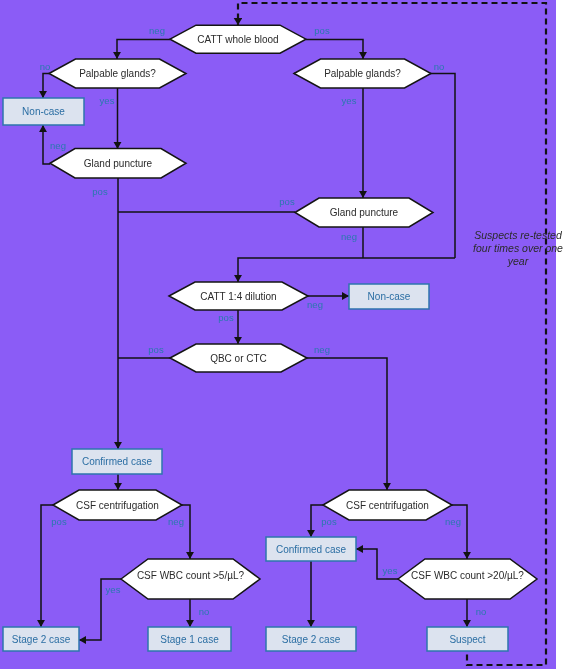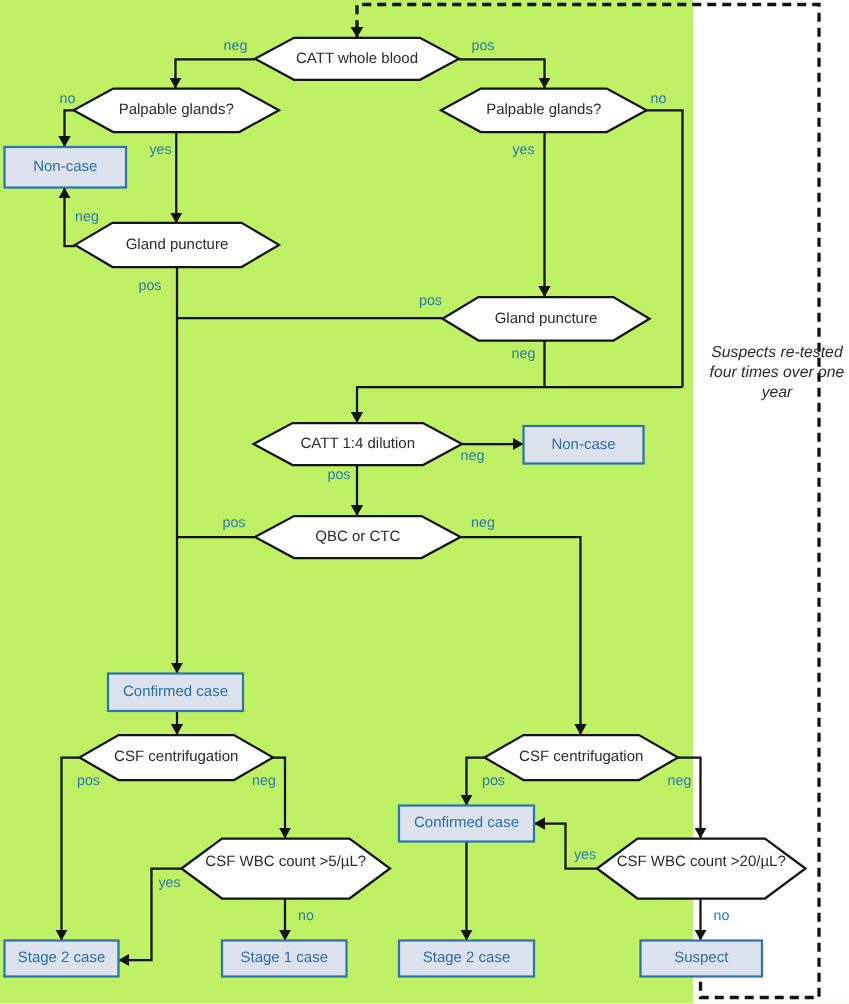--- a/index.html
+++ b/index.html
@@ -1,18 +1,18 @@
 <!DOCTYPE html>
 <html><head>
 <meta charset="utf-8">
 <style>
   html, body { margin:0; padding:0; background:#ffffff; }
   body { width:566px; height:669px; overflow:hidden;
          font-family:"Liberation Sans", sans-serif; }
-  #canvas { position:relative; width:462px; height:669px; background:#bef264; }
+  #canvas { position:relative; width:556px; height:669px; background:#8b5cf6; }
   svg { display:block; }
   .hex-shape { fill:#ffffff; stroke:#141414; stroke-width:1.5; stroke-linejoin:miter; }
   .box-shape { fill:#dce3ef; stroke:#2e75ad; stroke-width:1.5; }
   .conn { fill:none; stroke:#121212; stroke-width:1.5; stroke-linejoin:miter; stroke-linecap:butt; }
   .dashed { fill:none; stroke:#121212; stroke-width:2.2; stroke-dasharray:6 4; stroke-dashoffset:6.5; stroke-linecap:butt; }
   .node-text { font-size:10px; fill:#2b2b2b; text-anchor:middle;
                dominant-baseline:central; }
   .box-text { font-size:10px; fill:#2b6ea3; text-anchor:middle;
               dominant-baseline:central; }
   .edge-label { font-size:9.5px; fill:#2a79ae; text-anchor:middle;

